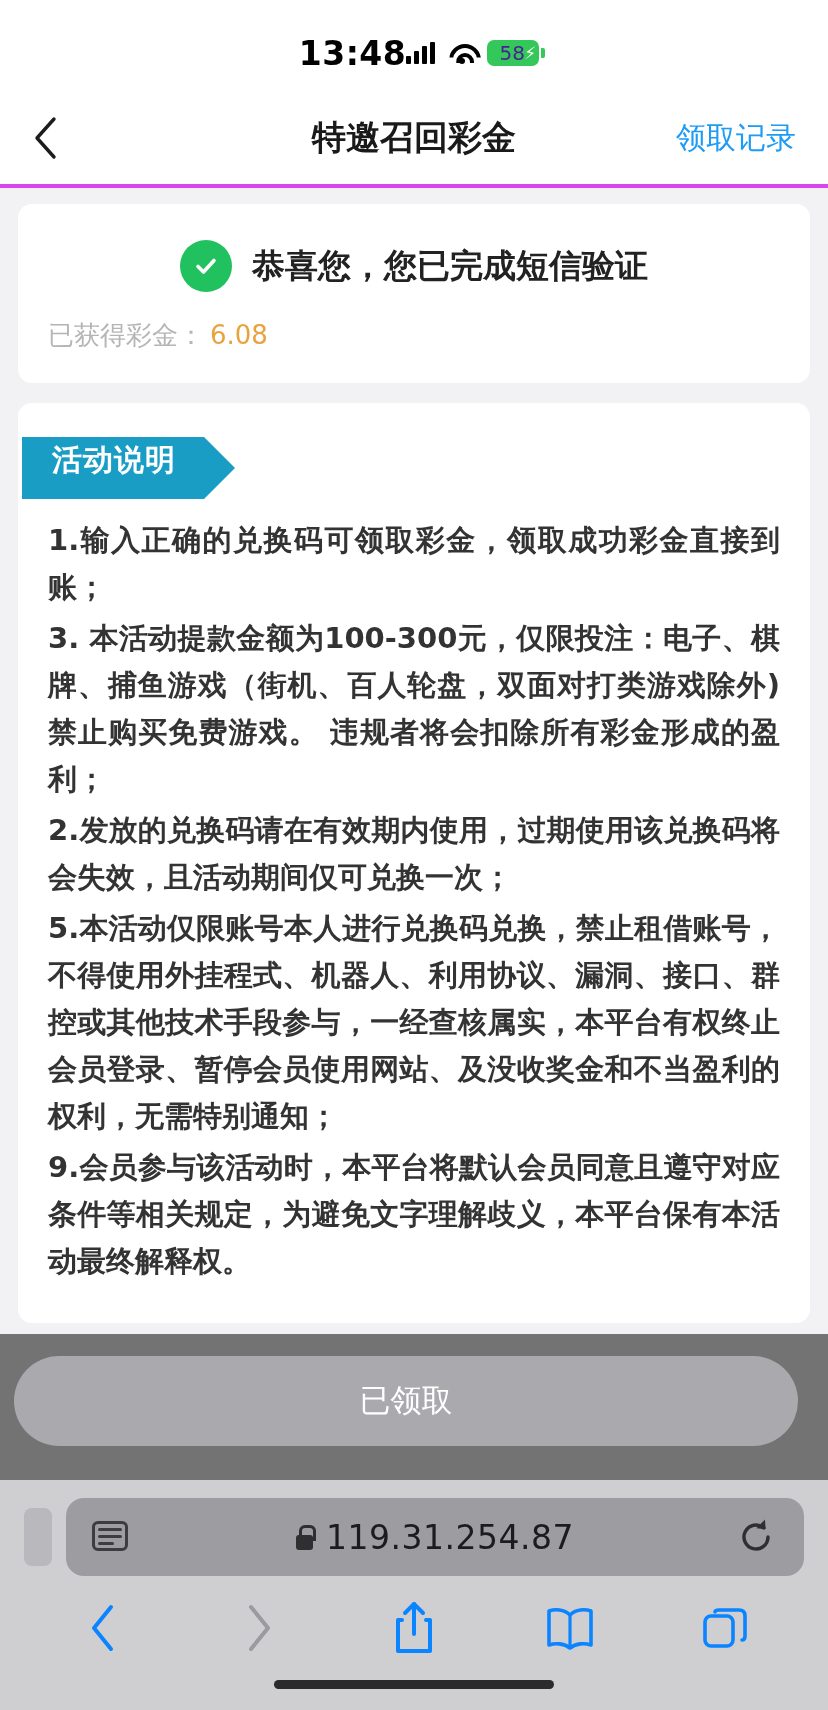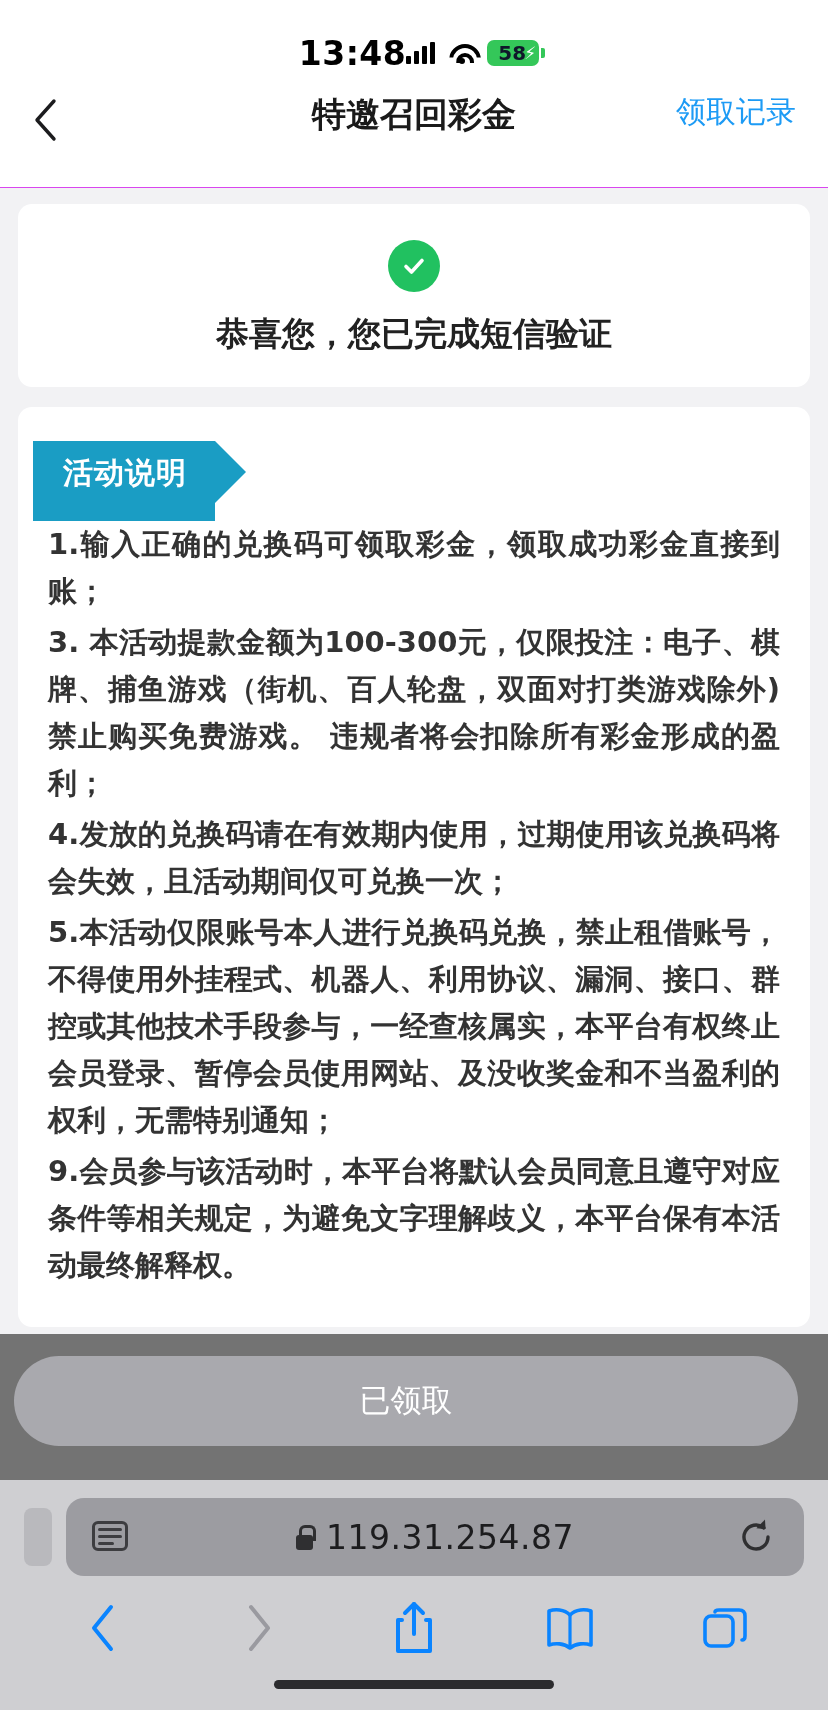--- a/index.html
+++ b/index.html
@@ -56,34 +56,34 @@
   .battery {
     position: relative; width: 52px; height: 26px;
     background: #34c759; border-radius: 7px;
     display: flex; align-items: center; justify-content: center;
   }
   .battery::after {
     content: ""; position: absolute; right: -6px; top: 8px;
     width: 4px; height: 10px; background: #34c759; border-radius: 0 2px 2px 0;
   }
   .battery span {
-    font-size: 20px; font-weight: 700; color: #0f172a; line-height: 1;
+    font-size: 20px; font-weight: 400; color: #4c1d95; line-height: 1;
     padding-right: 2px;
   }
   .bolt {
     position: absolute; right: 3px; top: 3px;
     font-size: 17px; color: #fff;
   }
 
   
   .navbar {
     height: 96px; background: #fff;
-    display: flex; align-items: flex-start;
+    display: flex; align-items: center;
     padding: 0 32px;
-    border-bottom: 1px solid #d946ef;
+    border-bottom: 4px solid #d946ef;
     flex: 0 0 auto;
     position: relative;
   }
   .nav-back {
     width: 56px; height: 56px;
     display: flex; align-items: center; justify-content: flex-start;
   }
   .nav-back svg { display: block; }
   .nav-title {
     position: absolute; left: 0; right: 0; text-align: center;
@@ -106,21 +106,20 @@
 
   .card {
     background: #fff;
     border-radius: 14px;
     padding: 36px 30px 30px 30px;
     margin-bottom: 20px;
   }
   .success-row {
     display: flex; align-items: center; justify-content: center;
     gap: 20px;
-    flex-direction: column;
   }
   .check-circle {
     width: 52px; height: 52px; border-radius: 50%;
     background: #21c160;
     display: flex; align-items: center; justify-content: center;
     flex: 0 0 auto;
   }
   .check-circle svg { display: block; }
   .success-text {
     font-size: 33px; font-weight: 600; color: #222;
@@ -142,26 +141,26 @@
     overflow: hidden;
   }
   .ribbon-wrap {
     position: relative;
     padding-top: 34px;
     height: 108px;
   }
   .ribbon {
     position: relative;
     display: inline-flex; align-items: center;
-    height: 80px;
+    height: 62px;
     background: #1a9dc4;
     color: #fff;
     font-size: 30px; font-weight: 700;
     padding: 0 28px 16px 30px;
-    margin-left: 15px;
+    margin-left: 4px;
     letter-spacing: 1px;
   }
   .ribbon::after {
     content: ""; position: absolute; right: -31px; top: 0;
     border-left: 31px solid #1a9dc4;
     border-top: 31px solid transparent;
     border-bottom: 31px solid transparent;
   }
   .rules-body {
     padding: 6px 30px 0 30px;
@@ -310,30 +309,34 @@
 
     <div class="card">
       <div class="success-row">
         <div class="check-circle">
           <svg width="30" height="30" viewBox="0 0 30 30">
             <path d="M7 15.5 L12.5 21 L23 9.5" fill="none" stroke="#fff" stroke-width="3.6" stroke-linecap="round" stroke-linejoin="round"></path>
           </svg>
         </div>
         <div class="success-text">恭喜您，您已完成短信验证</div>
       </div>
+      <div class="amount-row">
+        <span class="amount-label">已获得彩金：</span>
+        <span class="amount-value">6.08</span>
+      </div>
     </div>
 
     <div class="rules-card">
       <div class="ribbon-wrap">
         <div class="ribbon">活动说明</div>
       </div>
       <div class="rules-body">
         <p>1.输入正确的兑换码可领取彩金，领取成功彩金直接到账；</p>
         <p>3. 本活动提款金额为100-300元，仅限投注：电子、棋牌、捕鱼游戏（街机、百人轮盘，双面对打类游戏除外) 禁止购买免费游戏。 违规者将会扣除所有彩金形成的盈利；</p>
-        <p>4.发放的兑换码请在有效期内使用，过期使用该兑换码将会失效，且活动期间仅可兑换一次；</p>
+        <p>2.发放的兑换码请在有效期内使用，过期使用该兑换码将会失效，且活动期间仅可兑换一次；</p>
         <p>5.本活动仅限账号本人进行兑换码兑换，禁止租借账号，不得使用外挂程式、机器人、利用协议、漏洞、接口、群控或其他技术手段参与，一经查核属实，本平台有权终止会员登录、暂停会员使用网站、及没收奖金和不当盈利的权利，无需特别通知；</p>
         <p>9.会员参与该活动时，本平台将默认会员同意且遵守对应条件等相关规定，为避免文字理解歧义，本平台保有本活动最终解释权。</p>
       </div>
     </div>
 
   </div>
 
   <div class="btn-area">
     <button class="main-btn">已领取</button>
   </div>

